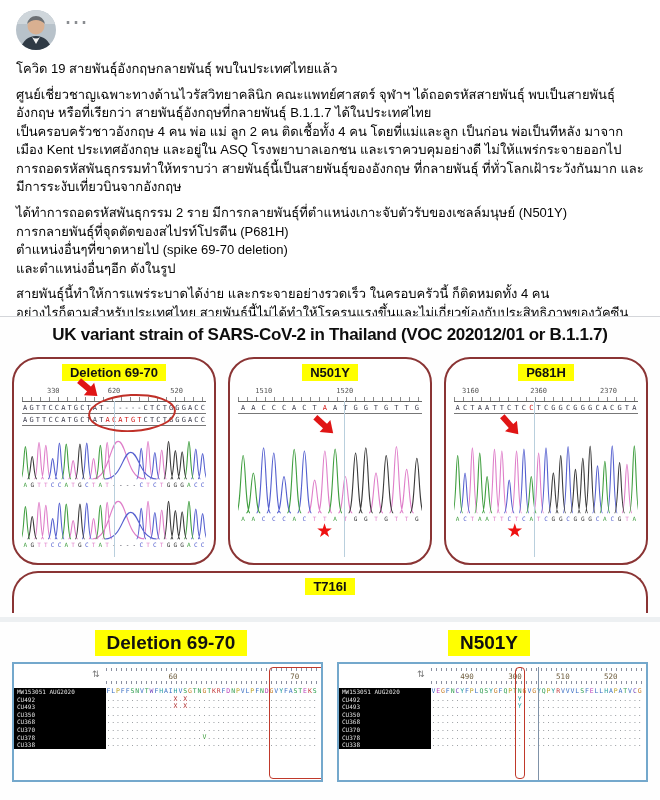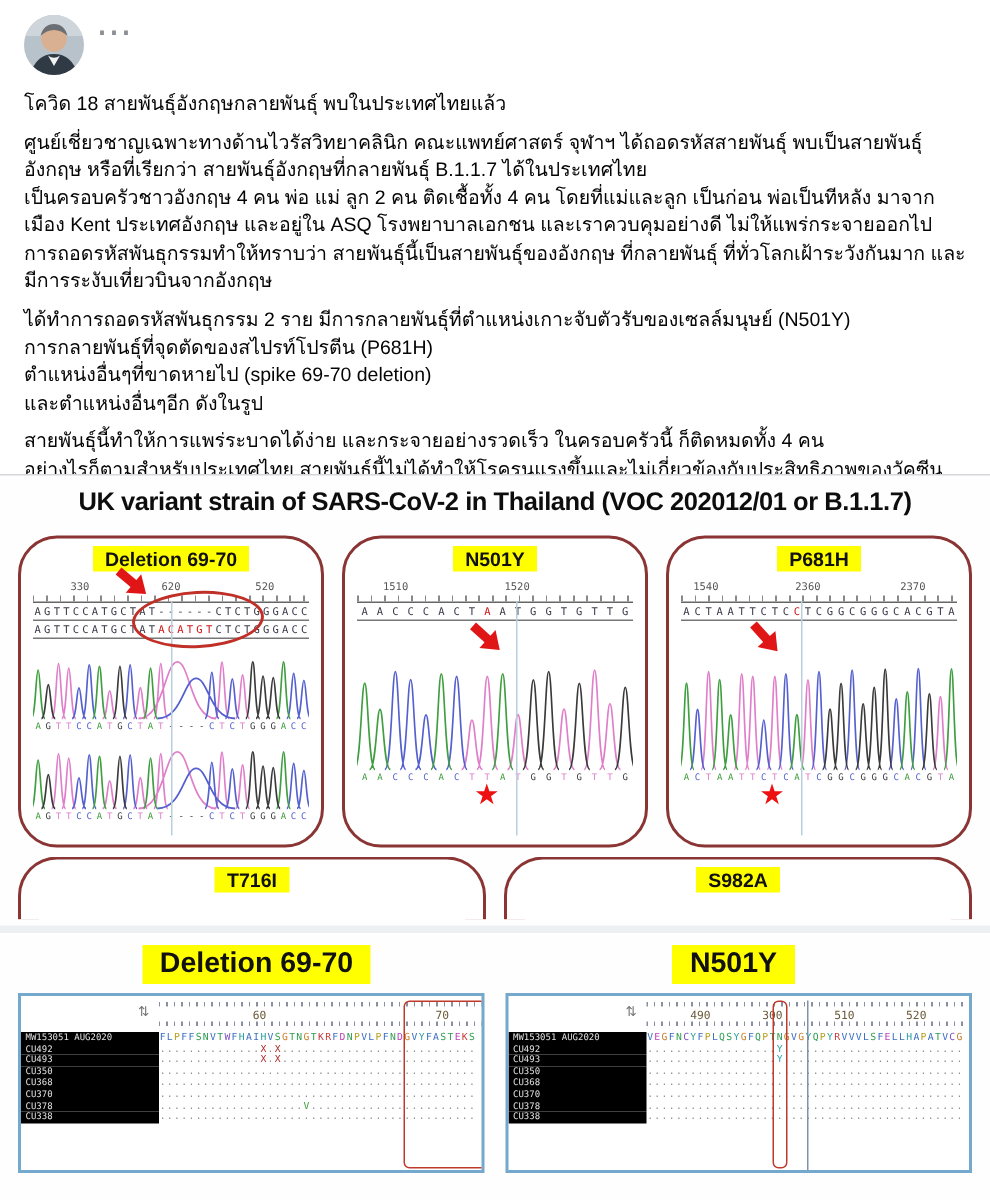--- a/index.html
+++ b/index.html
@@ -81,21 +81,21 @@
         <circle cx="20" cy="16" r="8.5" fill="#d9b091"></circle>
         <path d="M11 14 Q13 6 20 6 Q27 6 29 14 Q25 10 20 10 Q15 10 11 14 Z" fill="#6b6f73"></path>
         <path d="M4 40 Q8 26 20 26 Q32 26 36 40 Z" fill="#2f3a45"></path>
         <path d="M16 27 L20 34 L24 27 Q20 30 16 27 Z" fill="#f2f2f2"></path>
       </svg>
     </div>
     <div class="hmenu">⋯</div>
   </div>
 
   <div class="ptext" id="ptext">
-      <p>โควิด 18  สายพันธุ์อังกฤษกลายพันธุ์  พบในประเทศไทยแล้ว</p>
+      <p>โควิด 19  สายพันธุ์อังกฤษกลายพันธุ์  พบในประเทศไทยแล้ว</p>
       <p>ศูนย์เชี่ยวชาญเฉพาะทางด้านไวรัสวิทยาคลินิก คณะแพทย์ศาสตร์ จุฬาฯ ได้ถอดรหัสสายพันธุ์ พบเป็นสายพันธุ์อังกฤษ หรือที่เรียกว่า สายพันธุ์อังกฤษที่กลายพันธุ์ B.1.1.7 ได้ในประเทศไทย<br>เป็นครอบครัวชาวอังกฤษ 4 คน พ่อ แม่ ลูก 2 คน ติดเชื้อทั้ง 4 คน โดยที่แม่และลูก เป็นก่อน พ่อเป็นทีหลัง มาจากเมือง Kent  ประเทศอังกฤษ และอยู่ใน ASQ โรงพยาบาลเอกชน และเราควบคุมอย่างดี ไม่ให้แพร่กระจายออกไป<br>การถอดรหัสพันธุกรรมทำให้ทราบว่า สายพันธุ์นี้เป็นสายพันธุ์ของอังกฤษ ที่กลายพันธุ์ ที่ทั่วโลกเฝ้าระวังกันมาก และมีการระงับเที่ยวบินจากอังกฤษ</p>
       <p>ได้ทำการถอดรหัสพันธุกรรม 2 ราย มีการกลายพันธุ์ที่ตำแหน่งเกาะจับตัวรับของเซลล์มนุษย์ (N501Y)<br>การกลายพันธุ์ที่จุดตัดของสไปรท์โปรตีน (P681H)<br>ตำแหน่งอื่นๆที่ขาดหายไป (spike 69-70 deletion)<br>และตำแหน่งอื่นๆอีก ดังในรูป</p>
       <p>สายพันธุ์นี้ทำให้การแพร่ระบาดได้ง่าย และกระจายอย่างรวดเร็ว ในครอบครัวนี้ ก็ติดหมดทั้ง 4 คน<br>อย่างไรก็ตามสำหรับประเทศไทย สายพันธุ์นี้ไม่ได้ทำให้โรครุนแรงขึ้นและไม่เกี่ยวข้องกับประสิทธิภาพของวัคซีน  ขอให้สบายใจได้ ผู้ป่วยทั้ง 4 รายนี้ อยู่ในความควบคุมและระมัดระวังเป็นพิเศษ ไม่ให้เชื้อหลุดรอดออกมาได้ ผู้ป่วยยังรักษาอยู่ในโรงพยาบาล ในห้องความดันลบ และต้องมั่นใจว่าไม่มีเชื้อแล้ว จึงจะออกมา ดังนั้นโอกาสที่จะแพร่ขยายในประเทศไทยจึงไม่มี</p>
     </div>
 
   <div class="fig" id="fig">
     <div class="fig-title">UK variant strain of SARS-CoV-2 in Thailand (VOC 202012/01 or B.1.1.7)</div>
     <div class="prow prow1" id="prow1">
         <div class="panel">
           <div class="ylabel">Deletion 69-70</div>
@@ -317,21 +317,21 @@
             <div class="starrow">
               <span class="star" style="left: 47%;">★</span>
             </div>
           </div>
           <div class="cursorline" style="left: 57%; top: 42px; bottom: 6px;"></div>
         </div>
         <div class="panel">
           <div class="ylabel">P681H</div>
           <div class="p-body">
             <div class="p-ruler">
-              <span class="num" style="left: 9%;">1540</span>
+              <span class="num" style="left: 9%;">3160</span>
               <span class="num" style="left: 46%;">2360</span>
               <span class="num" style="left: 84%;">2370</span>
               <div class="p-ticks"></div>
             </div>
             <div class="seqrow">
               <span>A</span>
               <span>C</span>
               <span>T</span>
               <span>A</span>
               <span>A</span>
@@ -400,23 +400,20 @@
             <div class="starrow">
               <span class="star" style="left: 33%;">★</span>
             </div>
           </div>
           <div class="cursorline" style="left: 44%; top: 42px; bottom: 6px;"></div>
         </div>
       </div>
     <div class="prow prow2" id="prow2">
         <div class="panel panel-cut">
           <div class="ylabel">T716I</div>
-        </div>
-        <div class="panel panel-cut">
-          <div class="ylabel">S982A</div>
         </div>
       </div>
     <div class="divider"></div>
     <div class="bot-labels" id="botlabels">
         <div class="half"><span class="bigchip">Deletion 69-70</span></div>
         <div class="half"><span class="bigchip">N501Y</span></div>
       </div>
     <div class="align-row" id="alignrow">
         <div class="alpanel">
           <div class="al-ruler">

